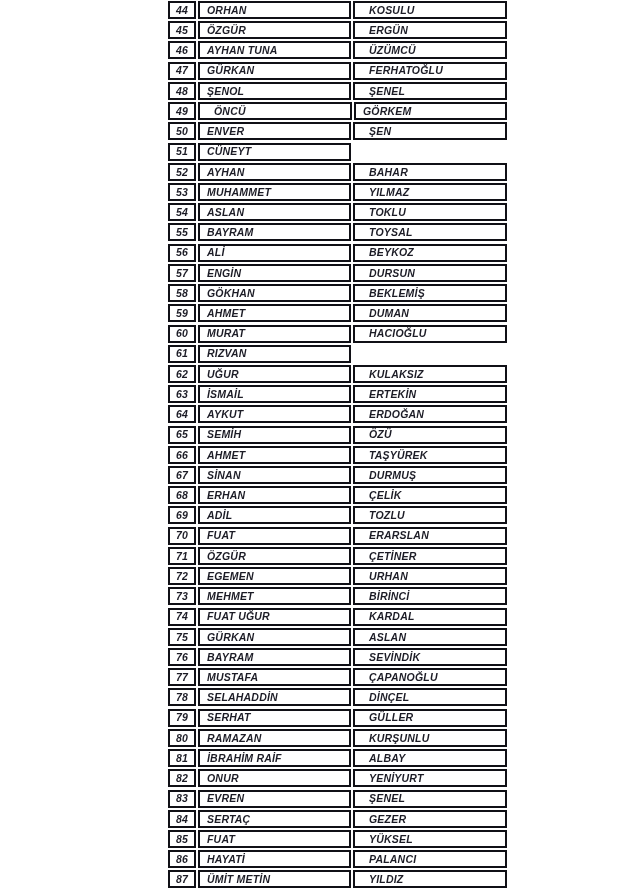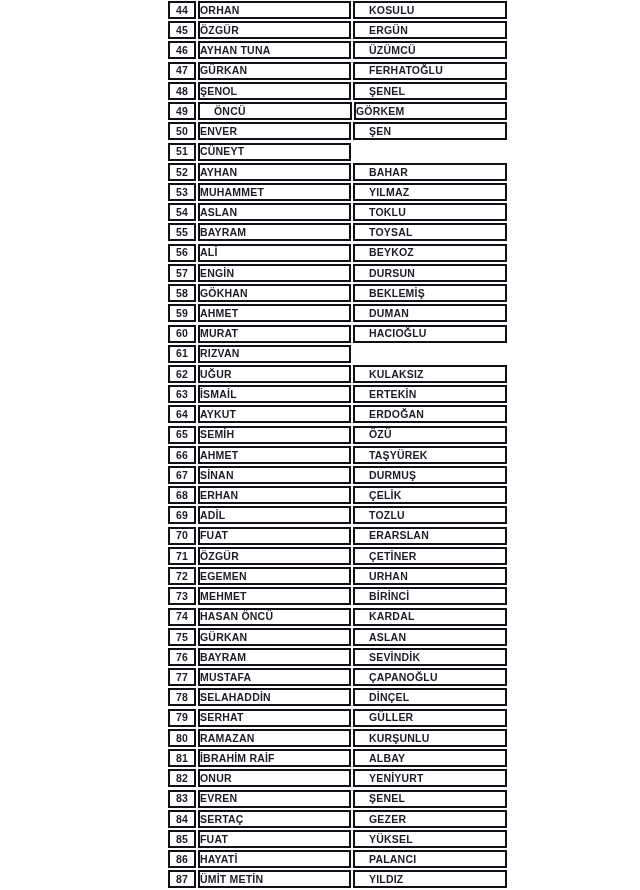--- a/index.html
+++ b/index.html
@@ -8,20 +8,21 @@
     height: 890px;
     background: #ffffff;
     font-family: "Liberation Sans", sans-serif;
     overflow: hidden;
   }
   .page {
     position: relative;
     width: 640px;
     height: 832px;
     background: #ffffff;
+    font-style: italic;
   }
   .roster-table {
     position: absolute;
     left: 168px;
     top: 1px;
     width: 339px;
     height: 888px;
     display: flex;
     flex-direction: column;
     justify-content: space-between;
@@ -46,20 +47,21 @@
     line-height: 1;
   }
   .cell-rank {
     width: 28px;
     flex: 0 0 28px;
     justify-content: center;
   }
   .cell-first {
     width: 153px;
     flex: 0 0 153px;
+    padding-left: 7px;
   }
   .cell-last {
     flex: 1 1 auto;
     padding-left: 14px;
   }
 </style>
 </head>
 <body>
 
 <div class="page">
@@ -207,21 +209,21 @@
         <div class="cell cell-first">EGEMEN</div>
         <div class="cell cell-last">URHAN</div>
       </div>
       <div class="row">
         <div class="cell cell-rank">73</div>
         <div class="cell cell-first">MEHMET</div>
         <div class="cell cell-last">BİRİNCİ</div>
       </div>
       <div class="row">
         <div class="cell cell-rank">74</div>
-        <div class="cell cell-first">HASAN ÖNCÜ</div>
+        <div class="cell cell-first">FUAT UĞUR</div>
         <div class="cell cell-last">KARDAL</div>
       </div>
       <div class="row">
         <div class="cell cell-rank">75</div>
         <div class="cell cell-first">GÜRKAN</div>
         <div class="cell cell-last">ASLAN</div>
       </div>
       <div class="row">
         <div class="cell cell-rank">76</div>
         <div class="cell cell-first">BAYRAM</div>

